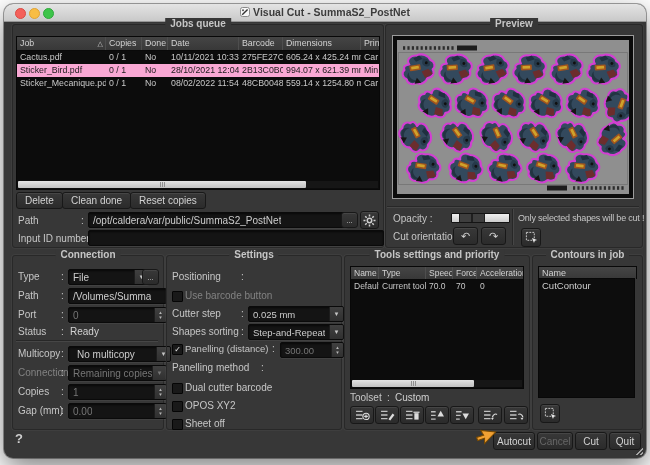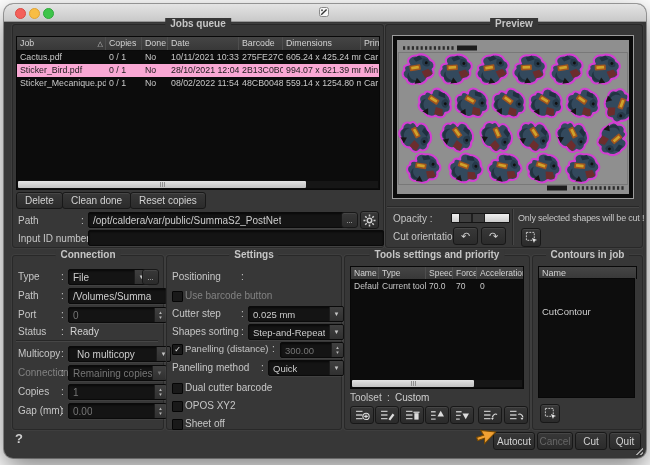--- a/index.html
+++ b/index.html
@@ -49,40 +49,40 @@
        display:flex;align-items:center;justify-content:center;color:#e4e4e4;font-size:8px;line-height:8px;font-style:normal;}
   .sep{position:absolute;height:1px;background:#272727;box-shadow:0 1px 0 #464646;}
   .vsep{position:absolute;width:1px;background:#272727;box-shadow:1px 0 0 #464646;}
   .slider{position:absolute;background:linear-gradient(#f0f0f0,#cdcdcd);border:1px solid #141414;border-radius:1px;}
   .sl-h{position:absolute;top:0;bottom:0;background:#3e3e3e;border-left:1px solid #1f1f1f;border-right:1px solid #1f1f1f;}
   .frame{position:absolute;border:1px solid #9b9b9b;background:#0b0b0b;padding:4px;}
   .canvas{width:232px;height:154px;background:#8f8f8f;position:relative;}
   .list{position:absolute;background:#0d0d0d;border:1px solid #080808;}
   .listhead{position:absolute;background:linear-gradient(#454545,#383838);border:1px solid #090909;border-bottom:none;
             font-size:9px;color:#d2d2d2;line-height:12px;padding:0 3px;}
-  .list .item{display:block;font-size:9.5px;color:#cfcfcf;padding:12px 3px;white-space:nowrap;margin-top:15px;}
+  .list .item{display:block;font-size:9.5px;color:#cfcfcf;padding:1px 3px;white-space:nowrap;}
   .help{position:absolute;font-size:13px;font-weight:bold;color:#cfcfcf;}
   .grip-corner{position:absolute;right:3px;bottom:3px;width:10px;height:10px;
                background:repeating-linear-gradient(135deg,rgba(255,255,255,.55) 0 1px,transparent 1px 3px);
                clip-path:polygon(100% 0,100% 100%,0 100%);}
 </style>
 </head>
 <body>
 
 <div id="window">
 
   <div class="titlebar">
     <span class="tl" style="left:11px;background:#f4605a;border:1px solid #d94b44;"></span>
     <span class="tl" style="left:25px;background:#f8bd44;border:1px solid #dfa336;"></span>
     <span class="tl" style="left:39px;background:#3dc44a;border:1px solid #2fa83c;"></span>
     <span class="title"><svg width="10" height="10" viewBox="0 0 10 10">
           <rect x="0.5" y="0.5" width="9" height="9" rx="2" fill="#f6f6f6" stroke="#8a8a8a"></rect>
           <path d="M2.2 7.8 L7.6 2.4" stroke="#333" stroke-width="1.4"></path>
           <circle cx="3" cy="3.2" r="1" fill="#555"></circle>
-        </svg></span>
+        </svg><span>Visual Cut - SummaS2_PostNet</span></span>
   </div>
 
   <div class="gb" style="left:8px;top:20px;width:370px;height:222px;">
     <span class="gb-title">Jobs queue</span>
   </div>
   <div class="table" style="left:12px;top:32px;width:362px;height:152px;">
     <div class="thead jq-grid">
       <div class="hc"><span>Job</span><i class="sort">△</i></div>
       <div class="hc">Copies</div>
       <div class="hc">Done</div>
@@ -364,26 +364,20 @@
   <div class="field dim" style="left:276px;top:338px;width:54px;height:14px;font-size:9.5px;">
     <span class="val">300.00</span>
     <span class="spinner">
         <i style="font-style:normal;">▲</i>
         <i style="font-style:normal;">▼</i>
       </span>
   </div>
 
   <span class="lab" style="left:168px;top:358px;">Panelling method</span>
   <span class="colon" style="left:257px;top:358px;">:</span>
-  <div class="field combo" style="left:264px;top:356px;width:66px;height:14px;font-size:9.5px;">
-    <span class="val">Quick</span>
-      <span class="arrow">
-        <i style="font-style:normal;">▼</i>
-      </span>
-  </div>
 
   <span class="chk" style="left:168px;top:379px;"></span>
   <span class="lab" style="left:181px;top:378px;">Dual cutter barcode</span>
 
   <span class="chk" style="left:168px;top:397px;"></span>
   <span class="lab" style="left:181px;top:396px;">OPOS XY2</span>
 
   <span class="chk" style="left:168px;top:415px;"></span>
   <span class="lab" style="left:181px;top:414px;">Sheet off</span>
 

